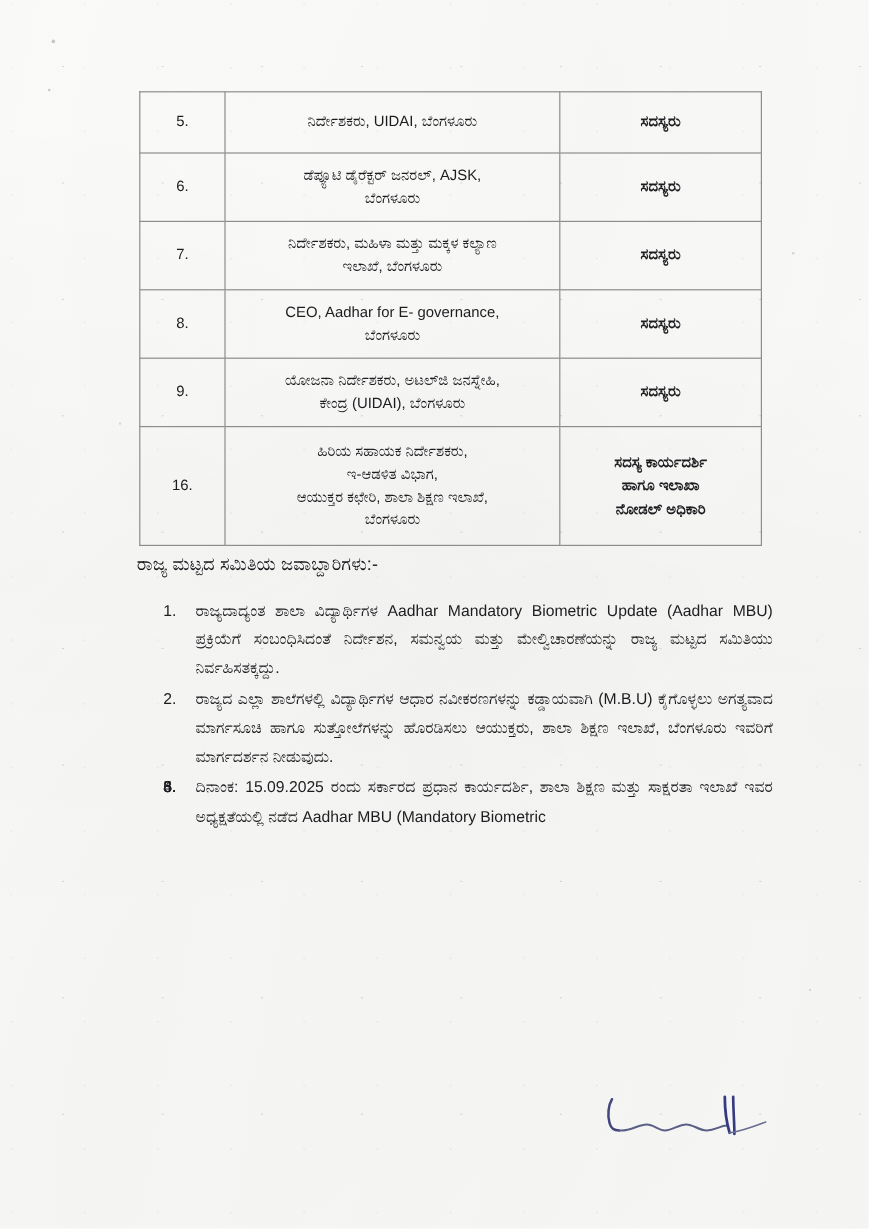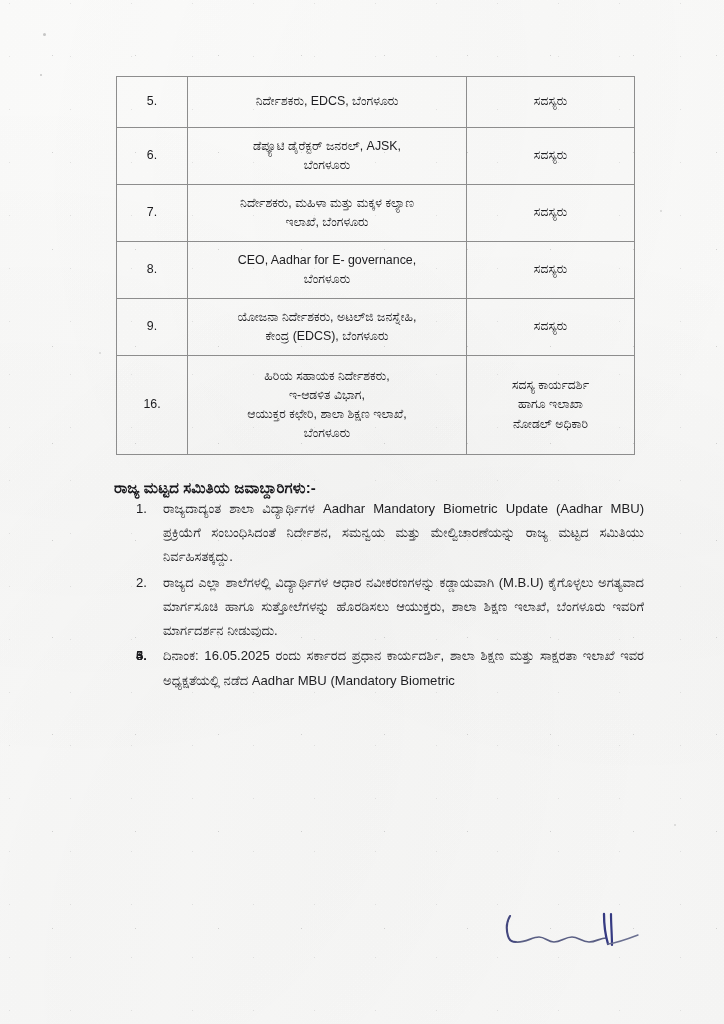--- a/index.html
+++ b/index.html
@@ -61,35 +61,35 @@
     border: 1px solid #8d8d8d;
     color: #1d1d20;
     font-size: 12.4px;
     line-height: 1.55;
     text-align: center;
     vertical-align: middle;
     padding: 5px 4px;
   }
   .col-sl  { width: 62px; font-size: 12.6px; }
   .col-desig { width: 270px; }
-  .col-role  { width: 159px; }
+  .col-role  { width: 159px; font-weight: bold; }
 
   .r5 td, .r6 td, .r7 td, .r8 td, .r9 td { height: 40px; }
   .r6 td, .r7 td, .r8 td, .r9 td { height: 46px; }
   .r10 td { height: 88px; }
 
   .cellline { display: block; }
 
   
   #responsibilities-heading {
     position: absolute;
     left: 114px;
-    top: 479px;
+    top: 462px;
     font-size: 15px;
-    font-weight: bold;
+    font-weight: normal;
     color: #16161a;
     letter-spacing: .1px;
   }
 
   #responsibilities-list {
     position: absolute;
     left: 136px;
     top: 497px;
     width: 508px;
     margin: 0;
@@ -132,21 +132,21 @@
   <div class="speck" style="left:660px; top:210px; width:2px; height:2px; background:rgba(90,90,90,.22);"></div>
   <div class="speck" style="left:99px;  top:352px; width:2px; height:2px; background:rgba(90,90,90,.20);"></div>
   <div class="speck" style="left:674px; top:824px; width:2px; height:2px; background:rgba(90,90,90,.20);"></div>
 
   <table id="committee-table">
     <tbody>
 
       <tr class="r5">
         <td class="col-sl">5.</td>
         <td class="col-desig">
-          <span class="cellline">ನಿರ್ದೇಶಕರು, EDCS, ಬೆಂಗಳೂರು</span>
+          <span class="cellline">ನಿರ್ದೇಶಕರು, UIDAI, ಬೆಂಗಳೂರು</span>
         </td>
         <td class="col-role">
           <span class="cellline">ಸದಸ್ಯರು</span>
         </td>
       </tr>
 
       <tr class="r6">
         <td class="col-sl">6.</td>
         <td class="col-desig">
           <span class="cellline">ಡೆಪ್ಯೂಟಿ ಡೈರೆಕ್ಟರ್ ಜನರಲ್, AJSK,</span>
@@ -176,21 +176,21 @@
         </td>
         <td class="col-role">
           <span class="cellline">ಸದಸ್ಯರು</span>
         </td>
       </tr>
 
       <tr class="r9">
         <td class="col-sl">9.</td>
         <td class="col-desig">
           <span class="cellline">ಯೋಜನಾ ನಿರ್ದೇಶಕರು, ಅಟಲ್‌ಜಿ ಜನಸ್ನೇಹಿ,</span>
-          <span class="cellline">ಕೇಂದ್ರ (EDCS), ಬೆಂಗಳೂರು</span>
+          <span class="cellline">ಕೇಂದ್ರ (UIDAI), ಬೆಂಗಳೂರು</span>
         </td>
         <td class="col-role">
           <span class="cellline">ಸದಸ್ಯರು</span>
         </td>
       </tr>
 
       <tr class="r10">
         <td class="col-sl">16.</td>
         <td class="col-desig">
           <span class="cellline">ಹಿರಿಯ ಸಹಾಯಕ ನಿರ್ದೇಶಕರು,</span>
@@ -223,21 +223,21 @@
       <span class="num">3.</span>
     </li>
     <li>
       <span class="num">4.</span>
     </li>
     <li>
       <span class="num">5.</span>
     </li>
     <li>
       <span class="num">6.</span>
-      <span>ದಿನಾಂಕ: 16.05.2025 ರಂದು ಸರ್ಕಾರದ ಪ್ರಧಾನ ಕಾರ್ಯದರ್ಶಿ, ಶಾಲಾ ಶಿಕ್ಷಣ ಮತ್ತು ಸಾಕ್ಷರತಾ ಇಲಾಖೆ ಇವರ ಅಧ್ಯಕ್ಷತೆಯಲ್ಲಿ ನಡೆದ Aadhar MBU (Mandatory Biometric</span>
+      <span>ದಿನಾಂಕ: 15.09.2025 ರಂದು ಸರ್ಕಾರದ ಪ್ರಧಾನ ಕಾರ್ಯದರ್ಶಿ, ಶಾಲಾ ಶಿಕ್ಷಣ ಮತ್ತು ಸಾಕ್ಷರತಾ ಇಲಾಖೆ ಇವರ ಅಧ್ಯಕ್ಷತೆಯಲ್ಲಿ ನಡೆದ Aadhar MBU (Mandatory Biometric</span>
     </li>
   </ol>
 
   <svg id="signature" viewBox="0 0 160 70">
     <path d="M18 4 C15 9, 14 17, 16 24 C17 28, 20 30, 24 30" fill="none" stroke="#43477e" stroke-width="2.1" stroke-linecap="round"></path>
     <path d="M24 30 C33 31, 40 25, 47 25 C53 25, 56 30, 62 30 C69 30, 73 25, 80 25
              C86 25, 90 30, 97 30 C104 30, 108 26, 114 26" fill="none" stroke="#5a5f84" stroke-width="1.7" stroke-linecap="round"></path>
     <path d="M112 2 C112 12, 113 22, 116 32" fill="none" stroke="#353a82" stroke-width="2.3" stroke-linecap="round"></path>
     <path d="M119 2 C119 13, 120 23, 120 33" fill="none" stroke="#353a82" stroke-width="2.2" stroke-linecap="round"></path>
     <path d="M116 32 C124 31, 133 28, 146 23" fill="none" stroke="#6a6f90" stroke-width="1.4" stroke-linecap="round"></path>

